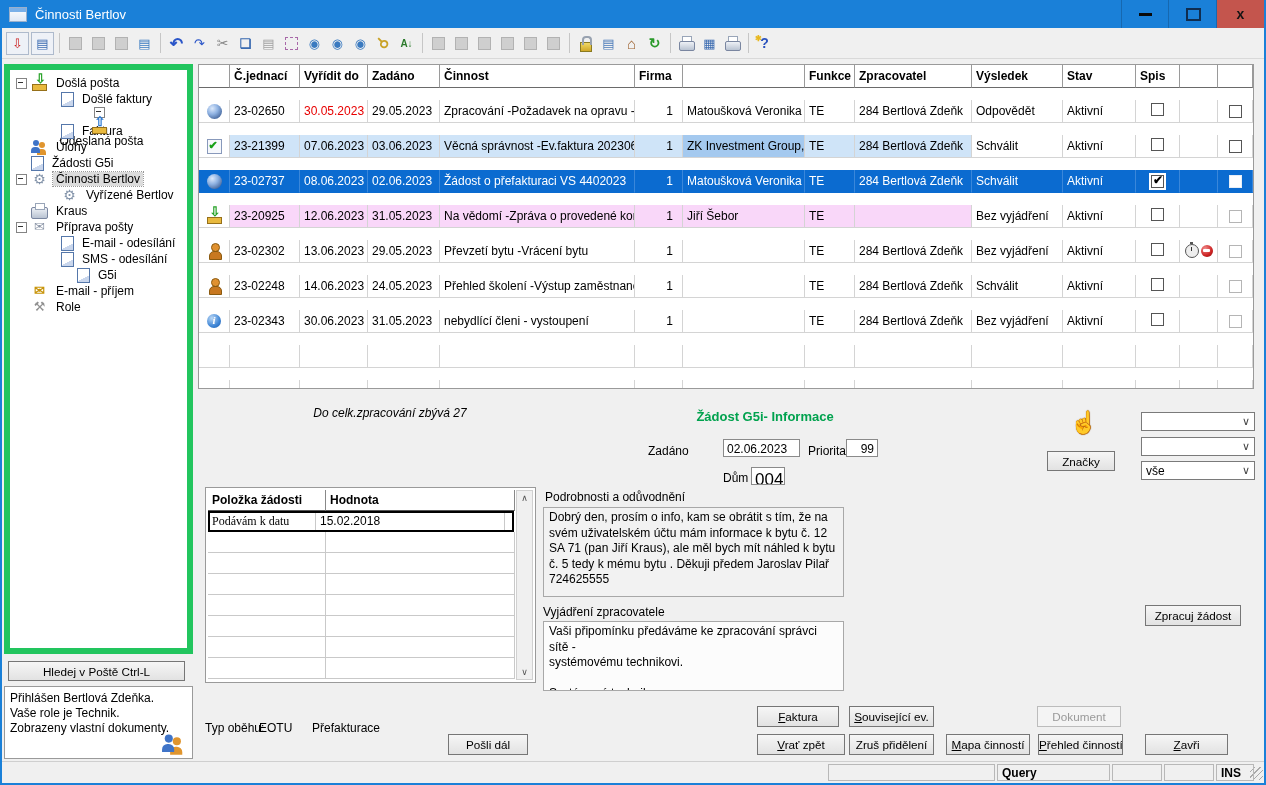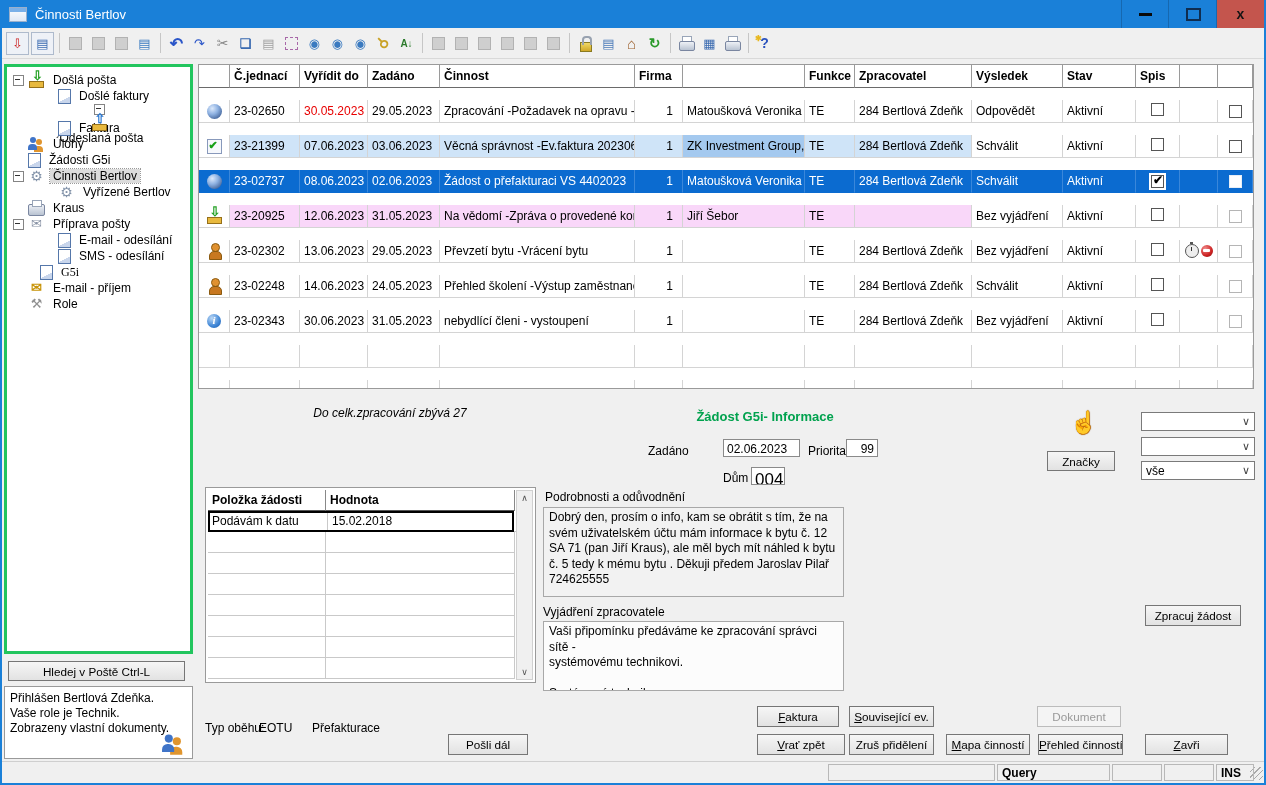--- a/index.html
+++ b/index.html
@@ -53,21 +53,21 @@
   .ic-doc{width:11px;height:13px;background:linear-gradient(155deg,#ffffff 65%,#c9d6ec 65%);border:1px solid #5577aa;}
   .ic-printer{width:15px;height:10px;background:linear-gradient(#eef1f6,#b9c3d2);border:1px solid #7a86a0;border-radius:2px;margin-top:4px;}
   .ic-printer::before{content:"";position:absolute;left:3px;top:-5px;width:8px;height:5px;background:#fff;border:1px solid #99a5b8;}
   .ic-stopwatch{width:12px;height:12px;border:1px solid #555;border-radius:50%;background:#eee;}
   .ic-stopwatch::before{content:"";position:absolute;left:4px;top:-3px;width:3px;height:2px;background:#555;}
   .ic-stopwatch::after{content:"";position:absolute;left:5px;top:2px;width:1px;height:4px;background:#333;}
   .ic-stop{width:12px;height:12px;border-radius:50%;background:radial-gradient(circle at 35% 30%,#f08a8a,#cc2222 60%,#8a0f0f);}
   .ic-stop::after{content:"";position:absolute;left:2px;top:4px;width:7px;height:3px;background:#fff;border-radius:1px;}
 
   
-  .tree{position:absolute;left:4px;top:64px;width:189px;height:590px;background:#fff;border:3px solid #22c55e;box-sizing:border-box;padding-top:5px;overflow:hidden;}
+  .tree{position:absolute;left:4px;top:64px;width:189px;height:590px;background:#fff;border:6px solid #22c55e;box-sizing:border-box;padding-top:5px;overflow:hidden;}
   .titem{height:16px;display:flex;align-items:center;white-space:nowrap;cursor:default;}
   .expander{width:9px;height:9px;border:1px solid #848484;background:#fff;margin-right:4px;position:relative;flex:none;}
   .expander::after{content:"";position:absolute;left:1px;top:3px;width:5px;height:1px;background:#333;}
   .expander.none{border-color:transparent;background:none;}
   .expander.none::after{display:none;}
   .titem .ic{margin-right:5px;}
   .tlabel{padding:0 3px;}
   .tlabel.sel{background:#dcdcdc;outline:1px dotted #9a9a9a;}
 
   
@@ -240,21 +240,21 @@
       <div class="titem" style="padding-left: 36px;">
         <span class="expander none"></span>
         <span class="ic ic-doc"></span>
         <span class="tlabel">E-mail - odesílání</span>
       </div>
       <div class="titem" style="padding-left: 36px;">
         <span class="expander none"></span>
         <span class="ic ic-doc"></span>
         <span class="tlabel">SMS - odesílání</span>
       </div>
-      <div class="titem" style="padding-left: 18px; font-family: Liberation Serif, serif;">
+      <div class="titem" style="padding-left: 52px;">
         <span class="expander none"></span>
         <span class="ic ic-doc"></span>
         <span class="tlabel">G5i</span>
       </div>
       <div class="titem" style="padding-left: 6px;">
         <span class="expander none"></span>
         <span class="ic " style="color: rgb(200, 148, 10); font-size: 13px; font-weight: bold;">✉</span>
         <span class="tlabel">E-mail - příjem</span>
       </div>
       <div class="titem" style="padding-left: 6px;">
@@ -560,21 +560,21 @@
   <span class="hand">☝</span>
   <button class="btn" style="left:1047px;top:451px;width:68px;height:20px">Značky</button>
 
   <div class="pbox">
     <div class="ptable">
         <div class="prow phead">
           <span class="pcell" style="width: 118px;">Položka žádosti</span>
           <span class="pcell" style="width: 189px;">Hodnota</span>
         </div>
         <div class="prow sel">
-          <span class="pcell" style="width: 120px;">Podávám k datu</span>
+          <span class="pcell" style="width: 108px; font-family: Liberation Serif, serif;">Podávám k datu</span>
           <span class="pcell" style="width: 189px;">15.02.2018</span>
         </div>
         <div class="prow">
           <span class="pcell" style="width: 118px;"></span>
           <span class="pcell" style="width: 189px;"></span>
         </div>
         <div class="prow">
           <span class="pcell" style="width: 118px;"></span>
           <span class="pcell" style="width: 189px;"></span>
         </div>

